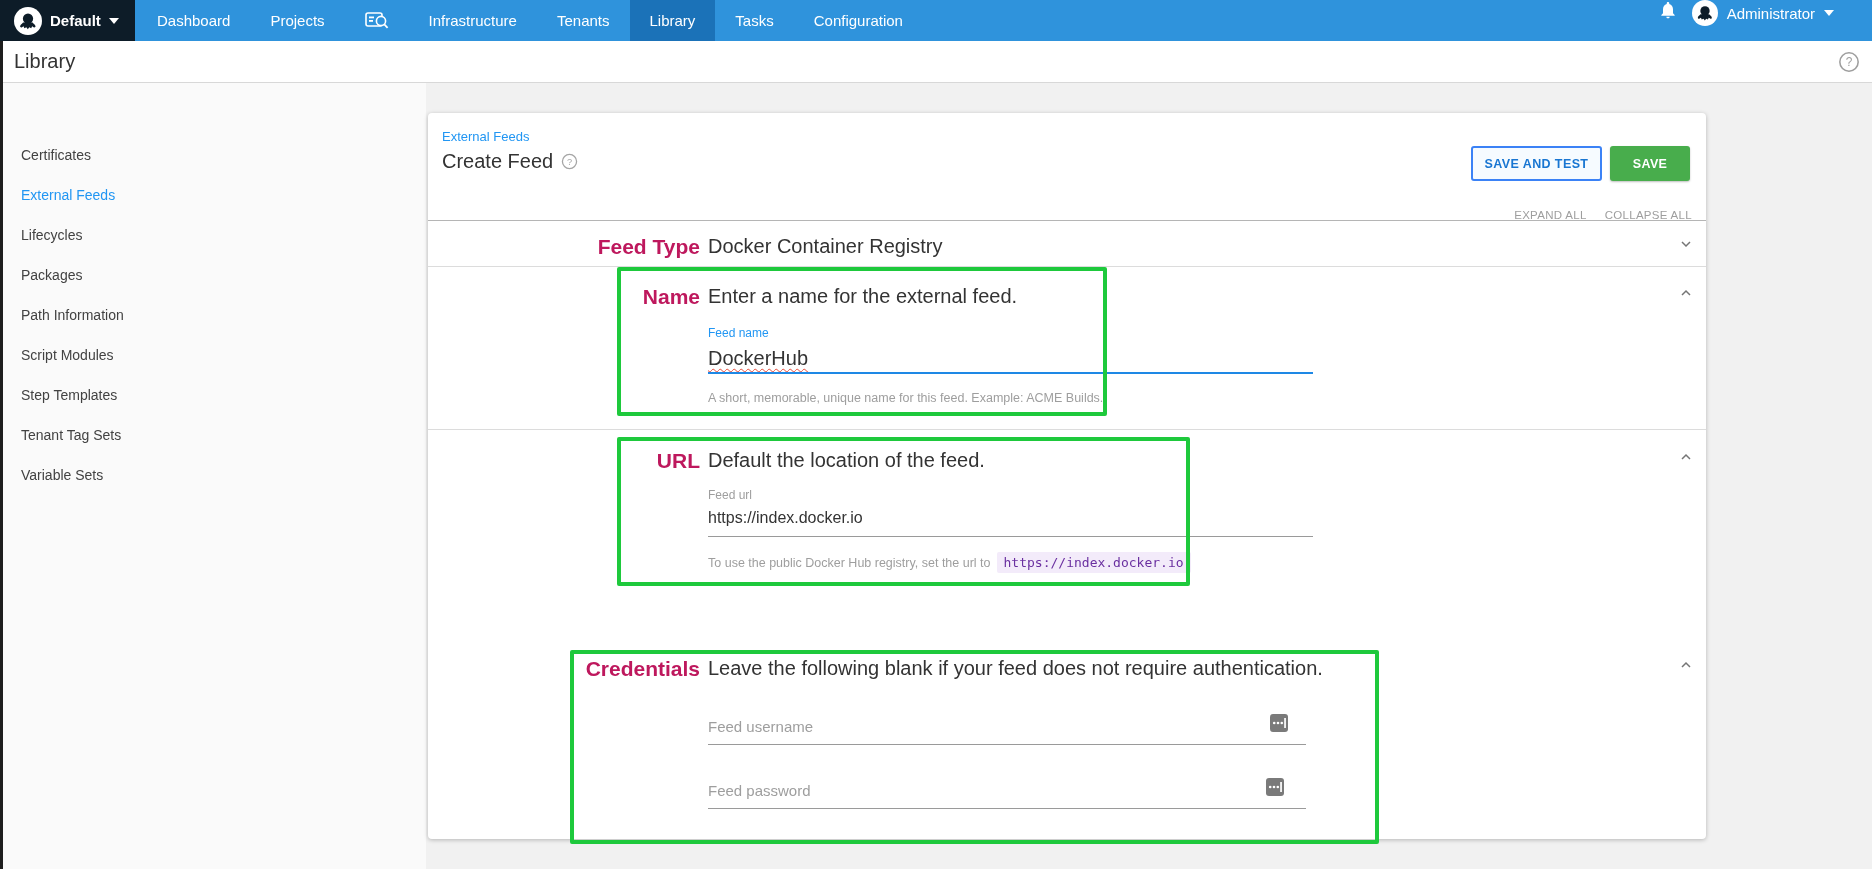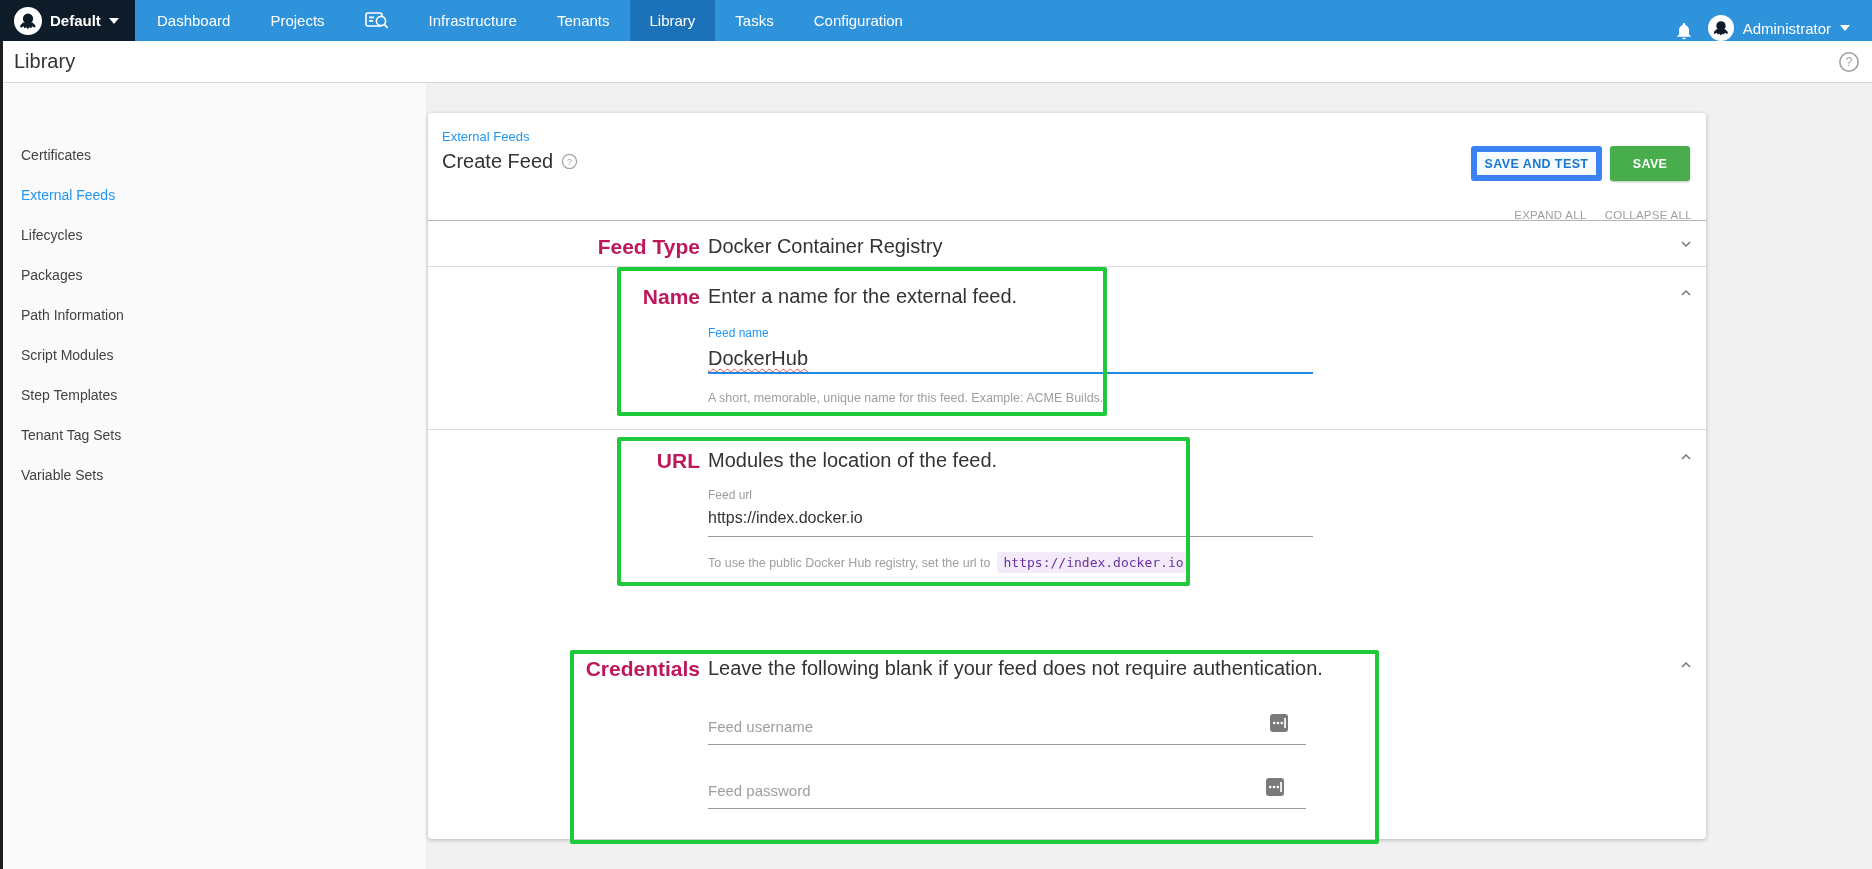--- a/index.html
+++ b/index.html
@@ -7,21 +7,21 @@
   .screen { position:relative; width:1872px; height:869px; overflow:hidden; background:#f1f1f1; }
 
   
   .navbar { position:absolute; left:0; top:0; width:1872px; height:41px; background:#2f93dc; display:flex; align-items:stretch; z-index:10; }
   .nav-left { width:135px; background:#0d1c28; display:flex; align-items:center; padding-left:14px; gap:8px; cursor:pointer; }
   .logo-circle { width:28px; height:28px; border-radius:50%; background:#fff; display:flex; align-items:center; justify-content:center; flex:0 0 auto; }
   .space-label { color:#fff; font-weight:bold; font-size:15px; }
   .nav-items { display:flex; align-items:stretch; margin-left:2px; }
   .nav-item { display:flex; align-items:center; padding:0 20px; color:#fff; font-size:15px; cursor:pointer; white-space:nowrap; }
   .nav-item.active { background:#1b72b8; }
-  .nav-right { margin-left:auto; display:flex; align-items:flex-end; gap:14px; padding-right:22px; }
+  .nav-right { margin-left:auto; display:flex; align-items:flex-start; gap:14px; padding-right:38px; }
   .avatar-circle { width:26px; height:26px; border-radius:50%; background:#fff; display:flex; align-items:center; justify-content:center; }
   .user-name { color:#fff; font-size:15px; }
 
   
   .page-header { position:absolute; left:0; top:41px; width:1872px; height:42px; background:#fff; border-bottom:1px solid #d8d8d8; display:flex; align-items:center; z-index:5; }
   .page-title { font-size:20px; color:#333; margin-left:14px; }
   .page-help { margin-left:auto; margin-right:12px; cursor:pointer; display:flex; }
 
   .left-strip { position:absolute; left:0; top:41px; width:3px; height:828px; background:#1e1e1e; z-index:20; }
 
@@ -30,21 +30,21 @@
   .side-item { height:40px; line-height:40px; padding-left:18px; font-size:14px; color:#424242; cursor:pointer; }
   .side-item.active { color:#2196f3; }
 
   
   .card { position:absolute; left:428px; top:113px; width:1278px; height:726px; background:#fff; border-radius:4px; box-shadow:0 1px 4px rgba(0,0,0,.25); z-index:4; }
   .crumb { position:absolute; left:14px; top:16px; font-size:13px; color:#2196f3; cursor:pointer; }
   .title-row { position:absolute; left:14px; top:37px; display:flex; align-items:center; gap:8px; }
   .card-title { font-size:20px; color:#333; }
   .actions { position:absolute; top:33px; right:16px; display:flex; gap:8px; }
   .btn { height:35px; display:flex; align-items:center; justify-content:center; font-size:12.5px; font-weight:bold; letter-spacing:.4px; border-radius:3px; cursor:pointer; }
-  .btn-outline { width:131px; border:6px solid #3b82f6; background:#f6fbff; color:#1976d2; }
+  .btn-outline { width:131px; border:2px solid #3b82f6; background:#f6fbff; color:#1976d2; }
   .btn-green { width:80px; background:#48ad4c; color:#fff; box-shadow:0 1px 2px rgba(0,0,0,.25); }
   .expanders { position:absolute; top:96px; right:14px; display:flex; gap:18px; font-size:11.5px; letter-spacing:.3px; color:#9e9e9e; }
   .expanders span { cursor:pointer; }
   .top-divider { position:absolute; top:107px; left:0; width:100%; height:1px; background:#b5b5b5; }
 
   .sec-label { position:absolute; left:16px; width:256px; text-align:right; font-weight:bold; font-size:21px; color:#be185d; }
   .sec-desc  { position:absolute; left:280px; font-size:20px; color:#333; }
   .chev { position:absolute; right:12px; cursor:pointer; display:flex; }
 
   .row-feedtype { position:absolute; top:108px; left:0; width:100%; height:46px; border-bottom:1px solid #dcdcdc; cursor:pointer; }
@@ -225,21 +225,21 @@
           </svg>
       </span>
       <div class="field-label-blue">Feed name</div>
       <div class="name-value"><span class="squiggle">DockerHub</span></div>
       <div class="focus-line"></div>
       <div class="helper">A short, memorable, unique name for this feed. Example: ACME Builds.</div>
     </div>
 
     <div class="sec-url">
       <div class="sec-label">URL</div>
-      <div class="sec-desc">Modules the location of the feed.</div>
+      <div class="sec-desc">Default the location of the feed.</div>
       <span class="chev">
         <svg width="16" height="16" viewBox="0 0 24 24">
             <path d="M6 15l6-6 6 6" fill="none" stroke="#757575" stroke-width="2.2"></path>
           </svg>
       </span>
       <div class="field-label-grey">Feed url</div>
       <div class="url-value">https://index.docker.io</div>
       <div class="input-line"></div>
       <div class="helper">
         <span>To use the public Docker Hub registry, set the url to</span>

